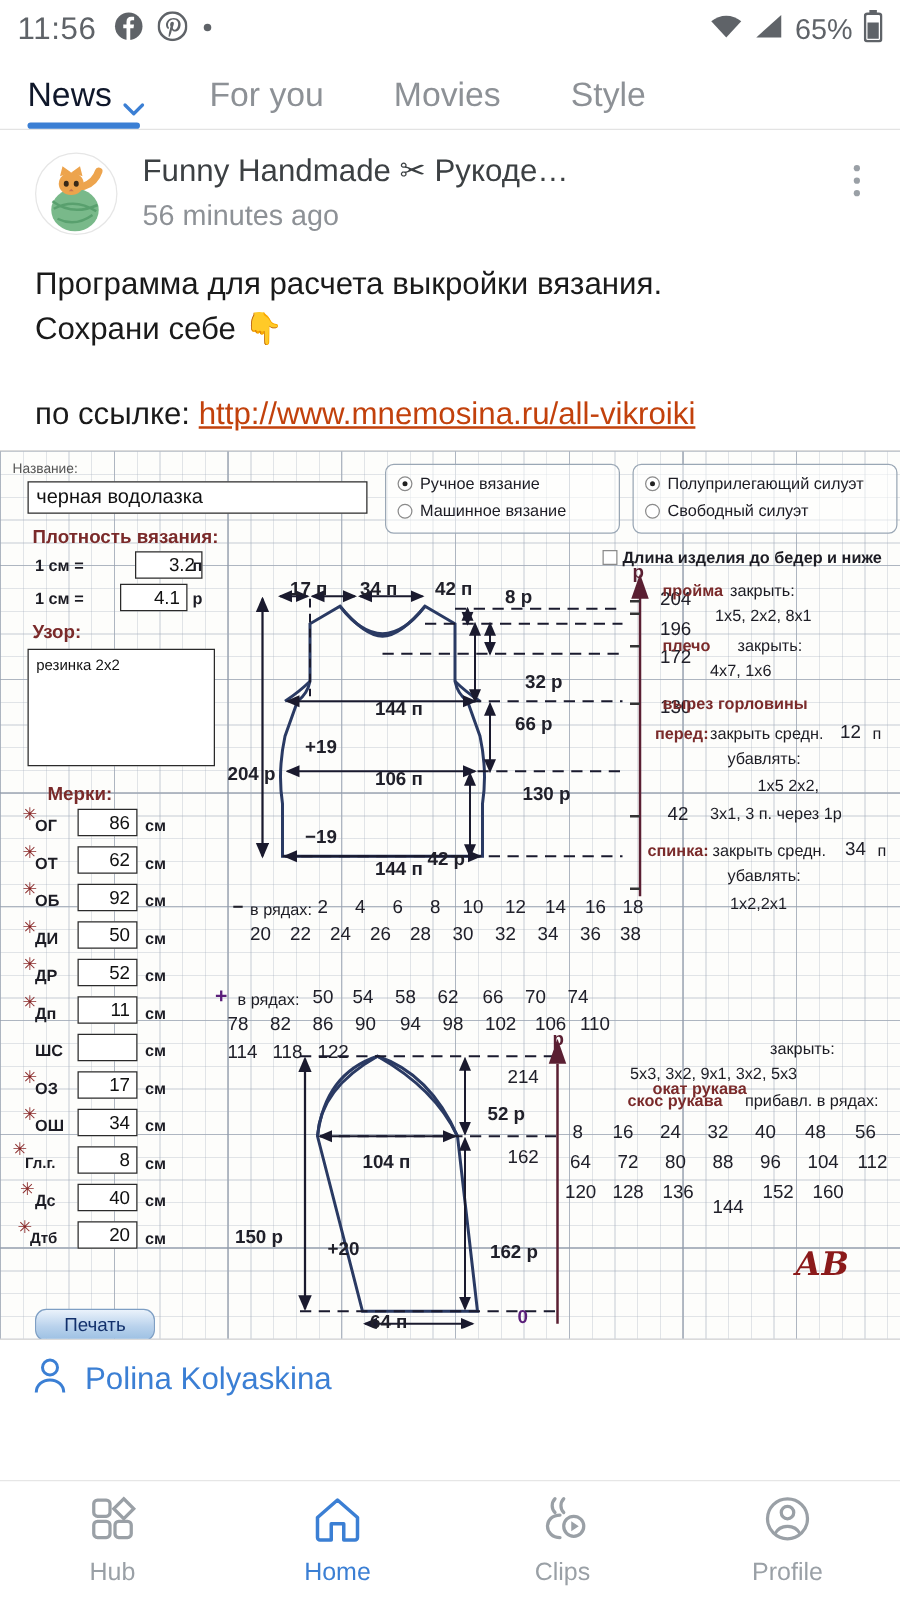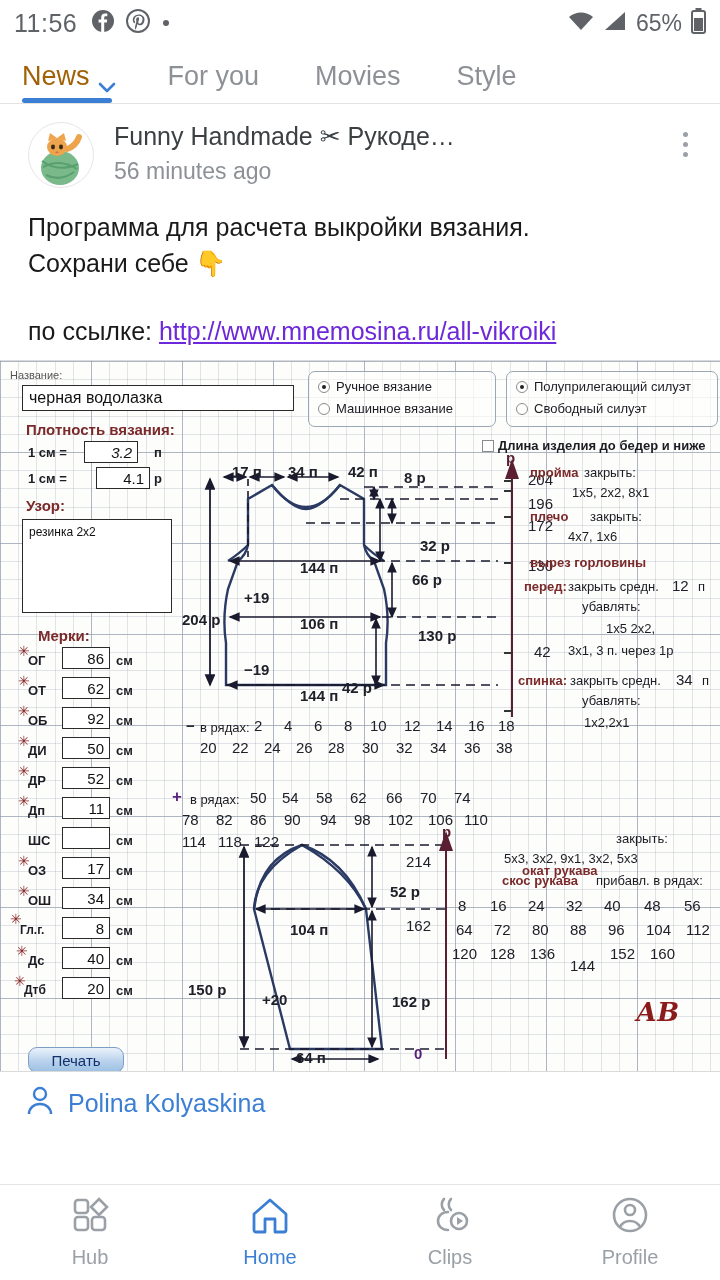--- a/index.html
+++ b/index.html
@@ -41,21 +41,21 @@
     padding: 0 0 11px 0;
     margin-right: 56px;
     font-size: 27px;
     color: #8d9196;
     white-space: nowrap;
     display: flex;
     align-items: center;
     gap: 8px;
   }
   .tab:last-child { margin-right: 0; }
-  .tab.active { color: #a16207; justify-content: flex-end; }
+  .tab.active { color: #0f172a; justify-content: flex-end; }
   .tab.active .tab-underline {
     position: absolute;
     left: 0; right: 0; bottom: 0;
     height: 5px;
     background: #3b7fd4;
     border-radius: 3px;
   }
   .chev { width: 14px; height: 14px; }
 
   
@@ -82,21 +82,21 @@
     overflow: hidden;
     text-overflow: clip;
   }
   .post-time { font-size: 23px; color: #8d9196; margin-top: 7px; }
   .kebab { width: 34px; flex: none; display: flex; flex-direction: column; align-items: center; gap: 5px; padding-top: 10px; }
   .kebab span { width: 5px; height: 5px; border-radius: 50%; background: #9aa0a6; }
 
   .post-body { padding: 22px 26px 0 28px; }
   .post-line { font-size: 25px; color: #1a1a1a; line-height: 1.42; }
   .post-link-row { margin-top: 36px; font-size: 25px; color: #1a1a1a; }
-  .post-link { color: #6d28d9; }
+  .post-link { color: #c2410c; }
 
   
   .pattern {
     position: relative;
     margin-top: 14px;
     width: 720px;
     height: 712px;
     background:
       repeating-linear-gradient(to right, rgba(160,170,185,.30) 0 1px, transparent 1px 18.2px),
       repeating-linear-gradient(to bottom, rgba(160,170,185,.30) 0 1px, transparent 1px 18.2px),
@@ -288,21 +288,21 @@
   </div>
 </div>
 
 <div class="pattern">
 
   <div class="p-small" style="left:10px; top:8px;">Название:</div>
   <div class="fld l" style="left:22px; top:24px; width:272px; height:26px; font-size:16px;">черная водолазка</div>
 
   <div class="p-lab" style="left:26px; top:60px; font-size:15px;">Плотность вязания:</div>
   <div class="p-lab" style="left:28px; top:84px; color:#1c1c24;">1 см =</div>
-  <div class="fld r" style="left:84px; top:80px; width:54px; height:22px;font-style:italic;">3.2</div>
+  <div class="fld r" style="left:108px; top:80px; width:54px; height:22px;">3.2</div>
   <div class="p-lab" style="left:154px; top:84px; color:#1c1c24;">п</div>
 
   <div class="p-lab" style="left:28px; top:110px; color:#1c1c24;">1 см =</div>
   <div class="fld r" style="left:96px; top:106px; width:54px; height:22px;">4.1</div>
   <div class="p-lab" style="left:154px; top:110px; color:#1c1c24;">р</div>
 
   <div class="p-lab" style="left:26px; top:136px; font-size:15px;">Узор:</div>
   <div class="fld l" style="left:22px; top:158px; width:150px; height:94px; align-items:flex-start; padding-top:5px; font-size:12px;">резинка 2x2</div>
 
   <div class="p-lab" style="left:38px; top:266px; font-size:15px;">Мерки:</div>

